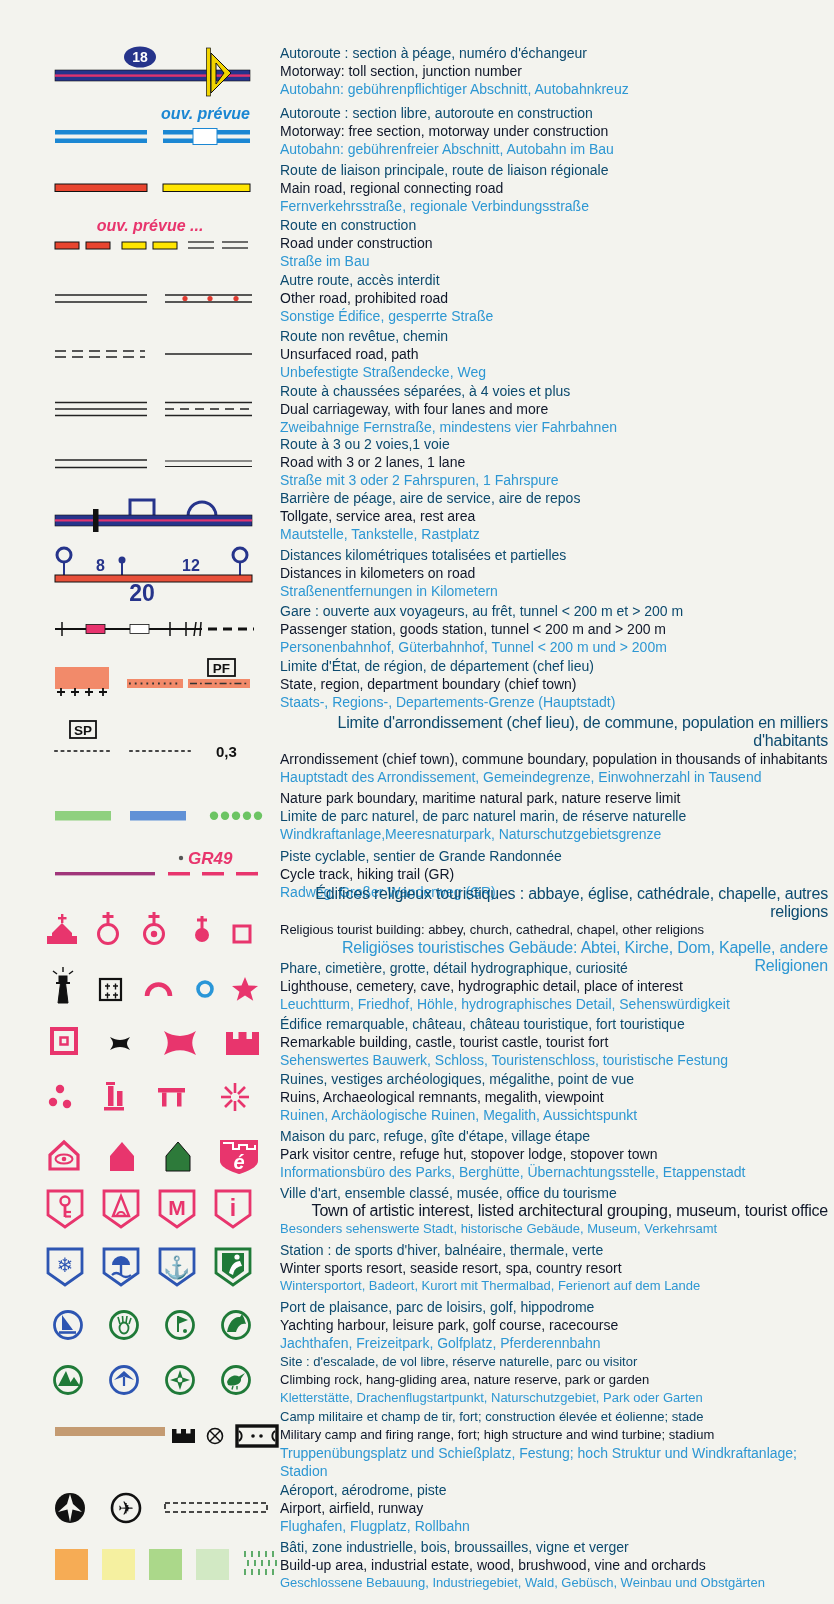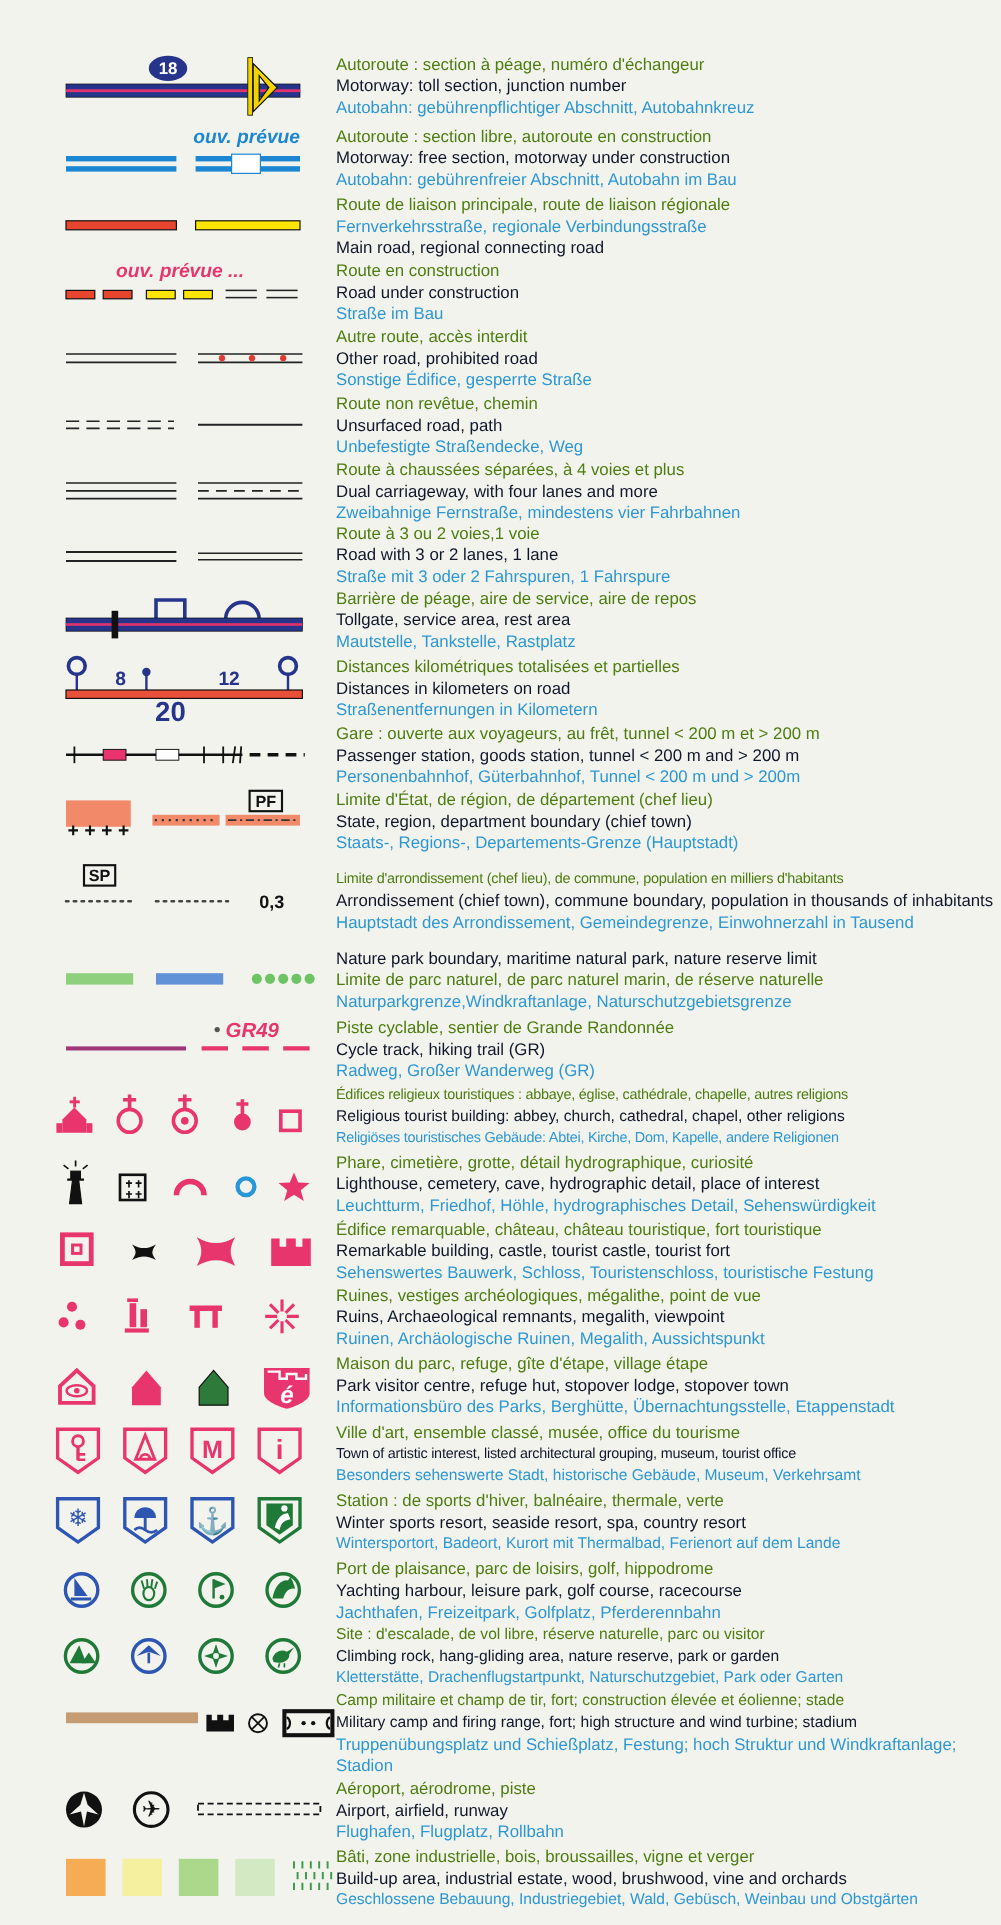--- a/index.html
+++ b/index.html
@@ -8,25 +8,25 @@
     background:#f3f3ee;
     font-family:"Liberation Sans", sans-serif;
     overflow:hidden;
   }
   .sheet{padding-top:40px;}
   .row{display:flex;align-items:center;}
   .sym{flex:0 0 280px;display:flex;align-items:flex-end;}
   .sym svg{display:block;margin-left:30px;}
   .txt{flex:1;padding-right:6px;}
   .line{font-size:14px;line-height:18px;letter-spacing:0;}
-  .fr{color:#4d7c0f;}
+  .fr{color:#0c4a6e;}
   .en{color:#0f172a;}
   .de{color:#2d97d3;}
   .sm{font-size:13px;}
-  .xs{font-size:12px;letter-spacing:-0.2px;}
+  .xs{font-size:16px;letter-spacing:-0.2px;text-align:right;}
   text{font-family:"Liberation Sans", sans-serif;}
   .it{font-style:italic;font-weight:bold;}
 </style>
 </head>
 <body>
 
 <div class="sheet">
 
   <div class="row" style="height:62px">
     <div class="sym">
@@ -68,22 +68,22 @@
 
   <div class="row" style="height:55px">
     <div class="sym">
       <svg width="250" height="55">
         <rect x="25" y="24" width="92" height="7.5" fill="#e8452f" stroke="#111" stroke-width="1"></rect>
         <rect x="133" y="24" width="87" height="7.5" fill="#ffe501" stroke="#111" stroke-width="1"></rect>
       </svg>
     </div>
     <div class="txt">
       <div class="line fr">Route de liaison principale, route de liaison régionale</div>
+      <div class="line en">Main road, regional connecting road</div>
       <div class="line de">Fernverkehrsstraße, regionale Verbindungsstraße</div>
-      <div class="line en">Main road, regional connecting road</div>
     </div>
   </div>
 
   <div class="row" style="height:55px">
     <div class="sym">
       <svg width="250" height="55">
         <text x="120" y="16" text-anchor="middle" class="it" font-size="16" fill="#e8356d">ouv. prévue ...</text>
         <g stroke="#111" stroke-width="1">
           <rect x="25" y="27" width="24" height="7" fill="#e8452f"></rect>
             <rect x="56" y="27" width="24" height="7" fill="#e8452f"></rect>
@@ -297,21 +297,21 @@
             <circle cx="195" cy="28.7" r="4.2"></circle>
             <circle cx="206" cy="28.7" r="4.2"></circle>
             <circle cx="217" cy="28.7" r="4.2"></circle>
             <circle cx="228" cy="28.7" r="4.2"></circle>
         </g>
       </svg>
     </div>
     <div class="txt">
       <div class="line en">Nature park boundary, maritime natural park, nature reserve limit</div>
       <div class="line fr">Limite de parc naturel, de parc naturel marin, de réserve naturelle</div>
-      <div class="line de">Naturparkgrenze,Windkraftanlage, Naturschutzgebietsgrenze</div>
+      <div class="line de">Windkraftanlage,Meeresnaturpark, Naturschutzgebietsgrenze</div>
     </div>
   </div>
 
   <div class="row" style="height:57px">
     <div class="sym">
       <svg width="250" height="57">
         <rect x="25" y="27" width="100" height="3.4" fill="#a0357a"></rect>
         <circle cx="151" cy="13" r="2.2" fill="#555"></circle>
         <text x="158" y="19" class="it" font-size="17" fill="#e8356d">GR49</text>
         <line x1="138" y1="28.7" x2="228" y2="28.7" stroke="#e8356d" stroke-width="3.6" stroke-dasharray="22,12"></line>

